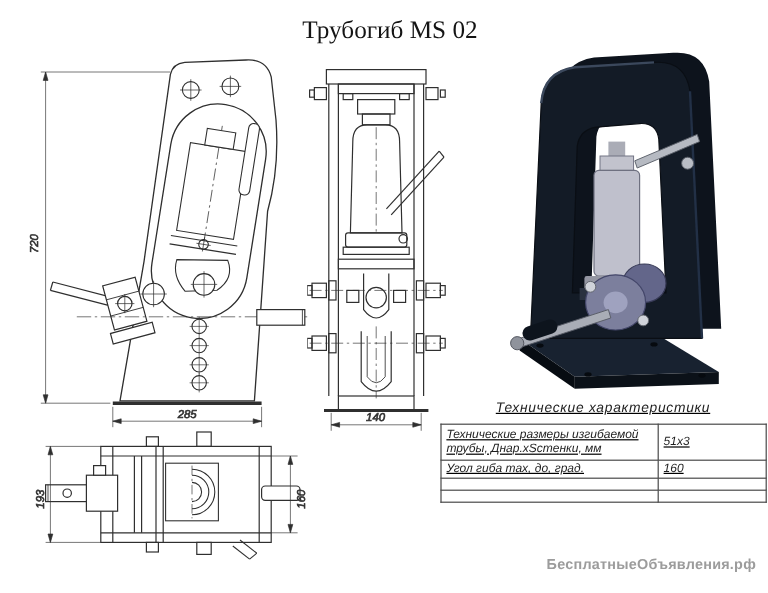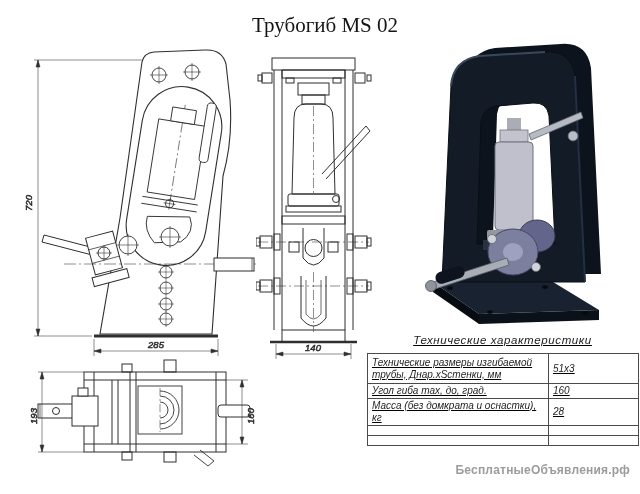--- a/index.html
+++ b/index.html
@@ -304,24 +304,20 @@
         </colgroup>
       <tbody>
         <tr class="r-tall">
           <td>Технические размеры изгибаемой трубы, Днар.хSстенки, мм</td>
           <td>51х3</td>
         </tr>
         <tr class="r-mid">
           <td>Угол гиба max, до, град.</td>
           <td>160</td>
         </tr>
-        <tr class="r-mid">
-          <td>Масса (без домкрата и оснастки), кг</td>
-          <td>28</td>
-        </tr>
         <tr class="r-empty">
           <td></td>
           <td></td>
         </tr>
         <tr class="r-empty">
           <td></td>
           <td></td>
         </tr>
       </tbody>
     </table>

